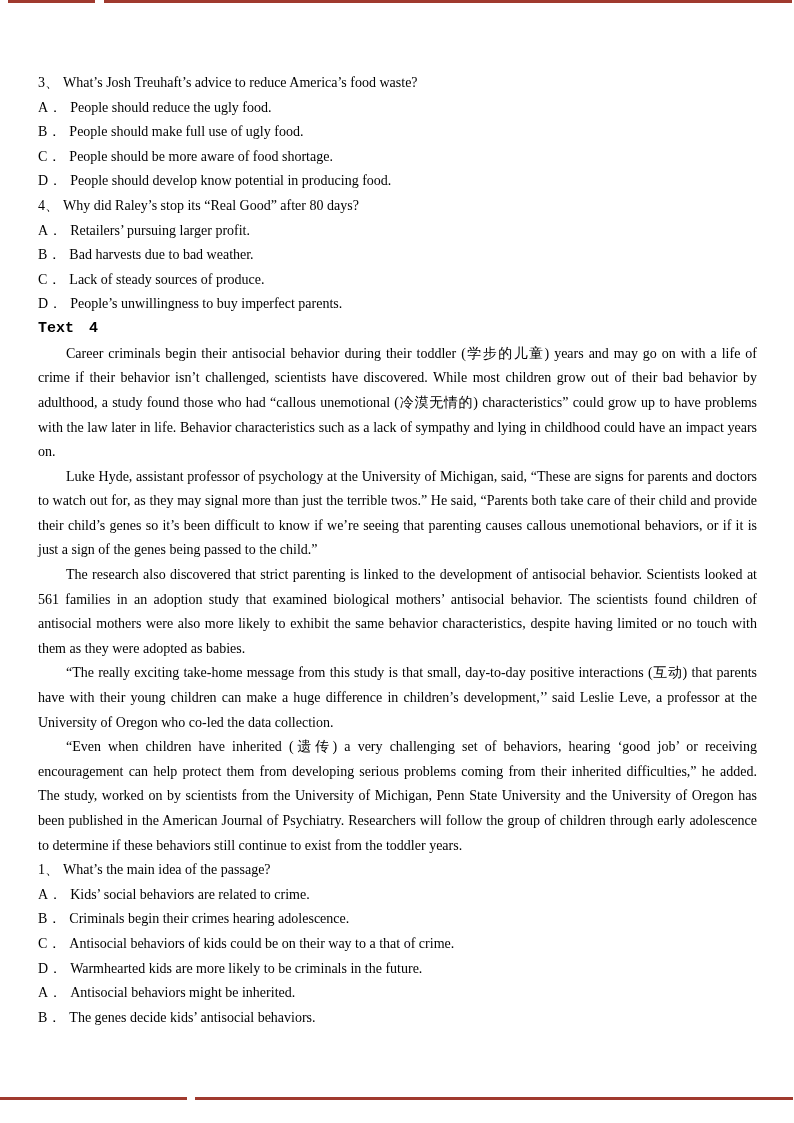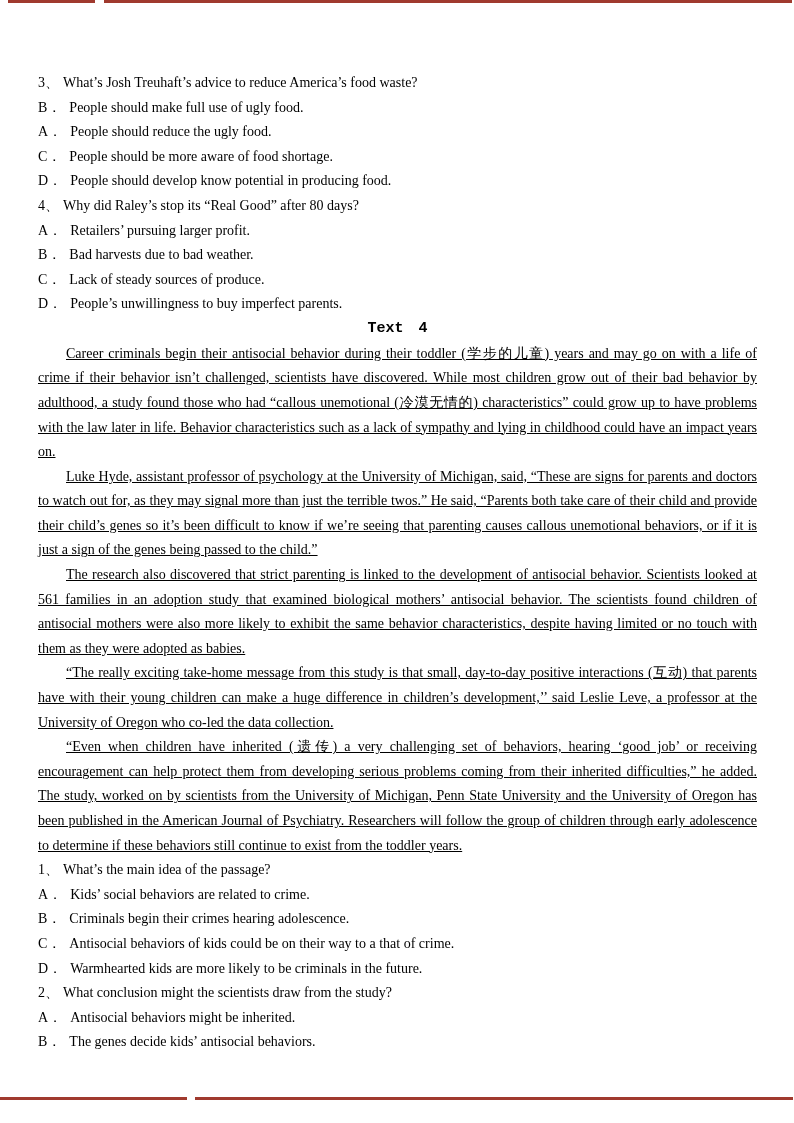--- a/index.html
+++ b/index.html
@@ -21,32 +21,31 @@
     width: 719px;
   }
   .line {
     line-height: 24.6px;
     white-space: nowrap;
   }
   .qnum { margin-right: 4px; }
   .optlabel { margin-right: 8px; }
   .heading {
     line-height: 24.8px;
-    text-align: center;
+    text-align: left;
     font-family: "Liberation Mono", monospace;
     font-weight: bold;
     font-size: 15px;
     word-spacing: 6px;
   }
   .para {
     margin: 0;
     text-indent: 28px;
     text-align: justify;
     line-height: 24.6px;
-    text-decoration: underline;
   }
   .redline {
     position: absolute;
     height: 3px;
     background: #a03a2e;
   }
   .redline.top-left  { top: 0; left: 8px;   width: 87px;  }
   .redline.top-right { top: 0; left: 104px; width: 688px; }
   .redline.bot-left  { bottom: 1px; left: 0;     width: 187px; }
   .redline.bot-right { bottom: 1px; left: 195px; width: 598px; }
@@ -60,24 +59,24 @@
   <div class="redline top-right"></div>
   <div class="redline bot-left"></div>
   <div class="redline bot-right"></div>
 
   <div class="content">
 
     <div class="line">
       <span class="qnum">3、</span><span>What’s Josh Treuhaft’s advice to reduce America’s food waste?</span>
     </div>
     <div class="line">
-      <span class="optlabel">B．</span><span>People should make full use of ugly food.</span>
+      <span class="optlabel">A．</span><span>People should reduce the ugly food.</span>
     </div>
     <div class="line">
-      <span class="optlabel">A．</span><span>People should reduce the ugly food.</span>
+      <span class="optlabel">B．</span><span>People should make full use of ugly food.</span>
     </div>
     <div class="line">
       <span class="optlabel">C．</span><span>People should be more aware of food shortage.</span>
     </div>
     <div class="line">
       <span class="optlabel">D．</span><span>People should develop know potential in producing food.</span>
     </div>
 
     <div class="line">
       <span class="qnum">4、</span><span>Why did Raley’s stop its “Real Good” after 80 days?</span>
@@ -113,23 +112,20 @@
       <span class="optlabel">B．</span><span>Criminals begin their crimes hearing adolescence.</span>
     </div>
     <div class="line">
       <span class="optlabel">C．</span><span>Antisocial behaviors of kids could be on their way to a that of crime.</span>
     </div>
     <div class="line">
       <span class="optlabel">D．</span><span>Warmhearted kids are more likely to be criminals in the future.</span>
     </div>
 
     <div class="line">
-      <span class="qnum">2、</span><span>What conclusion might the scientists draw from the study?</span>
-    </div>
-    <div class="line">
       <span class="optlabel">A．</span><span>Antisocial behaviors might be inherited.</span>
     </div>
     <div class="line">
       <span class="optlabel">B．</span><span>The genes decide kids’ antisocial behaviors.</span>
     </div>
 
   </div>
 </div>
 
 </body></html>

